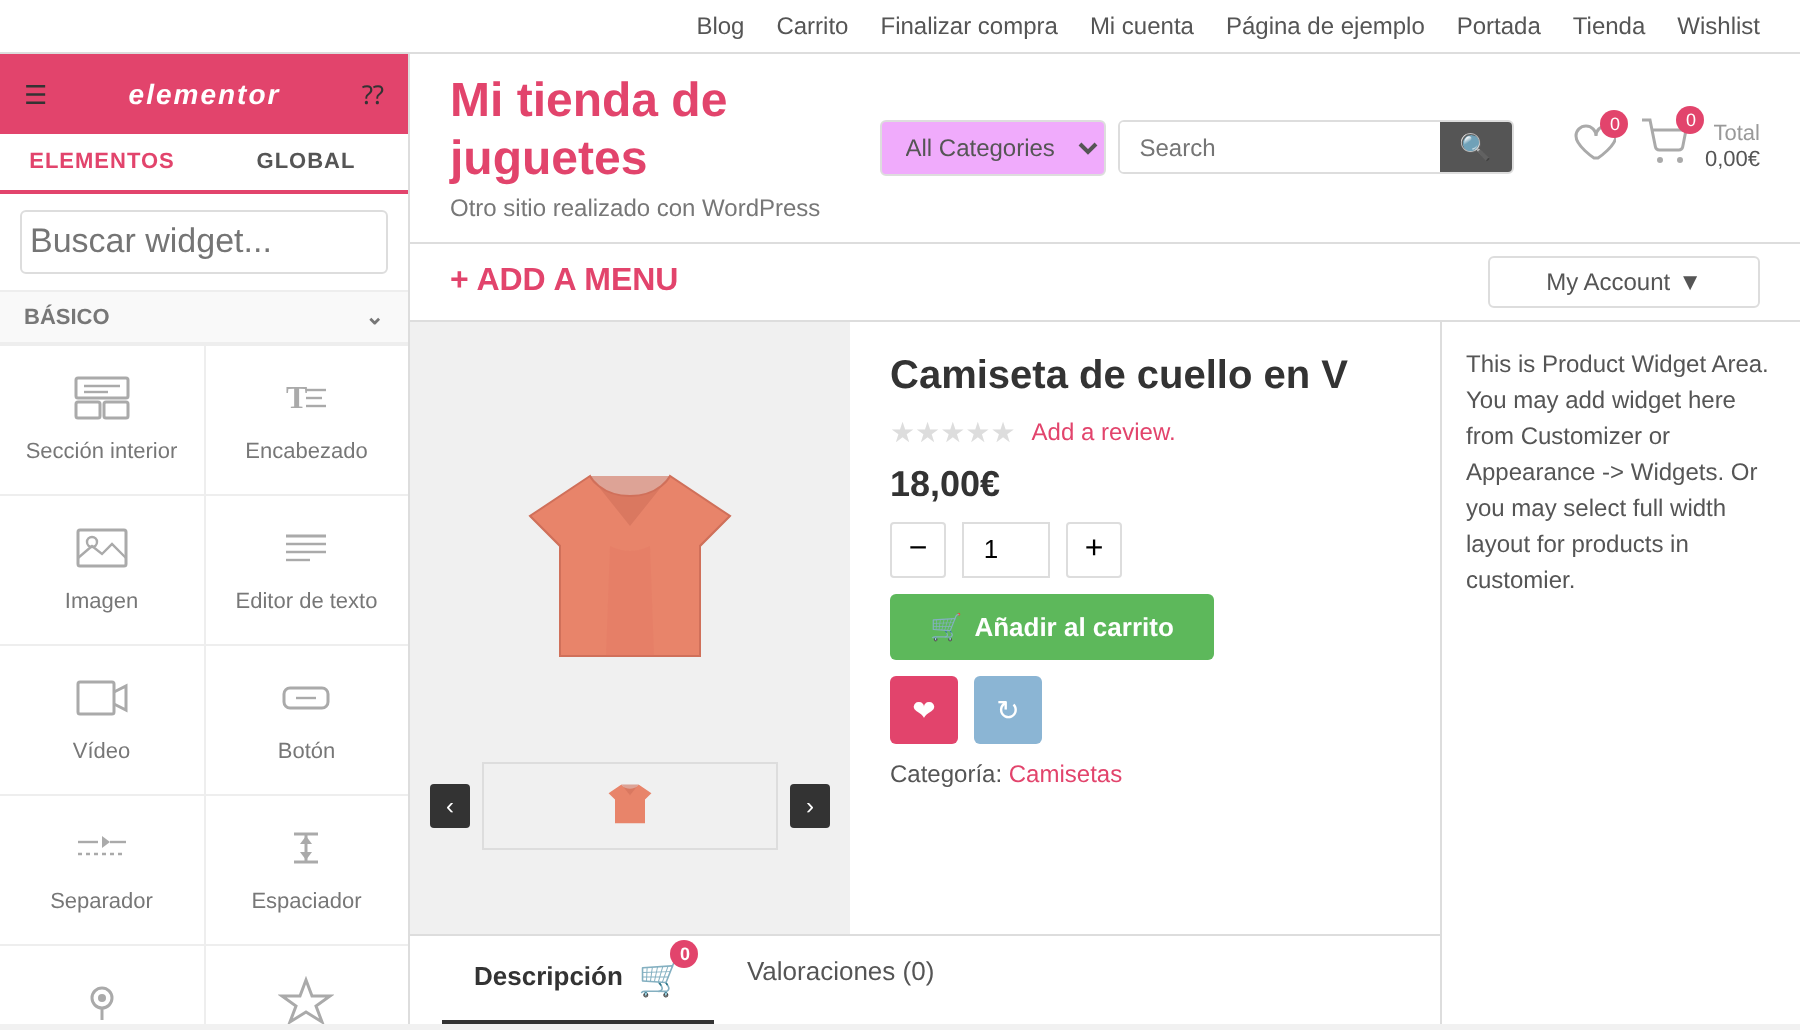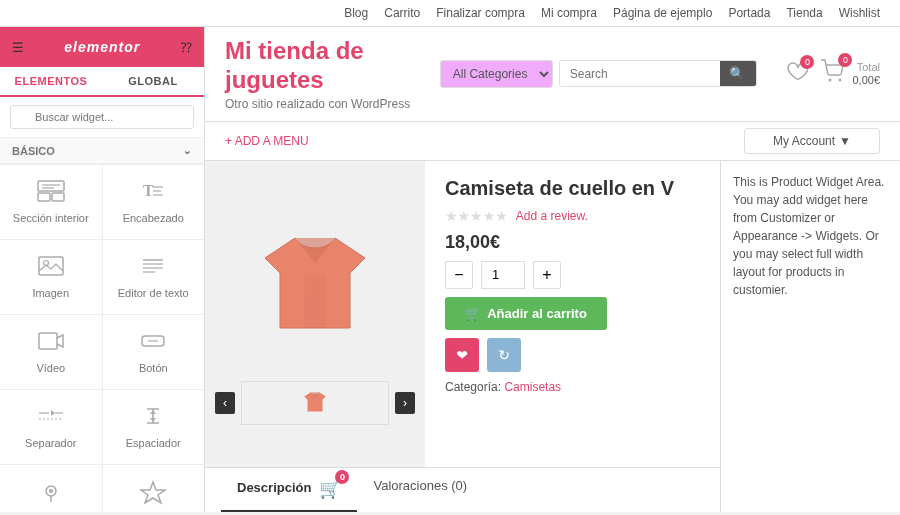--- a/index.html
+++ b/index.html
@@ -72,22 +72,22 @@
 
     
     .sidebar-search {
       padding: 8px 10px;
       border-bottom: 1px solid #eee;
     }
     .sidebar-search input {
       width: 100%;
       border: 1px solid #ddd;
       border-radius: 3px;
-      padding: 5px 24px;
-      font-size: 11px;
+      padding: 5px 4px;
+      font-size: 17px;
       color: #6d28d9;
       outline: none;
     }
 
     
     .widget-grid {
       display: grid;
       grid-template-columns: 1fr 1fr;
       gap: 1px;
       background: #eee;
@@ -237,23 +237,23 @@
     .menu-bar {
       background: #fff;
       border-bottom: 1px solid #ddd;
       padding: 6px 20px;
       display: flex;
       justify-content: space-between;
       align-items: center;
     }
     .add-menu-btn {
       color: #e2446c;
-      font-size: 12px;
-      cursor: pointer;
-      font-weight: normal;
+      font-size: 16px;
+      cursor: pointer;
+      font-weight: bold;
     }
     .my-account-btn {
       border: 1px solid #ddd;
       border-radius: 3px;
       padding: 5px 28px;
       font-size: 12px;
       cursor: pointer;
       background: #fff;
       color: #555;
       display: flex;
@@ -468,21 +468,21 @@
       gap: 6px;
     }
   </style>
 </head>
 <body>
 
 <div class="top-nav">
   <a>Blog</a>
   <a>Carrito</a>
   <a>Finalizar compra</a>
-  <a>Mi compra</a>
+  <a>Mi cuenta</a>
   <a>Página de ejemplo</a>
   <a>Portada</a>
   <a>Tienda</a>
   <a>Wishlist</a>
 </div>
 
 <div class="wrapper">
 
   <div class="sidebar">
     <div class="elementor-header">

